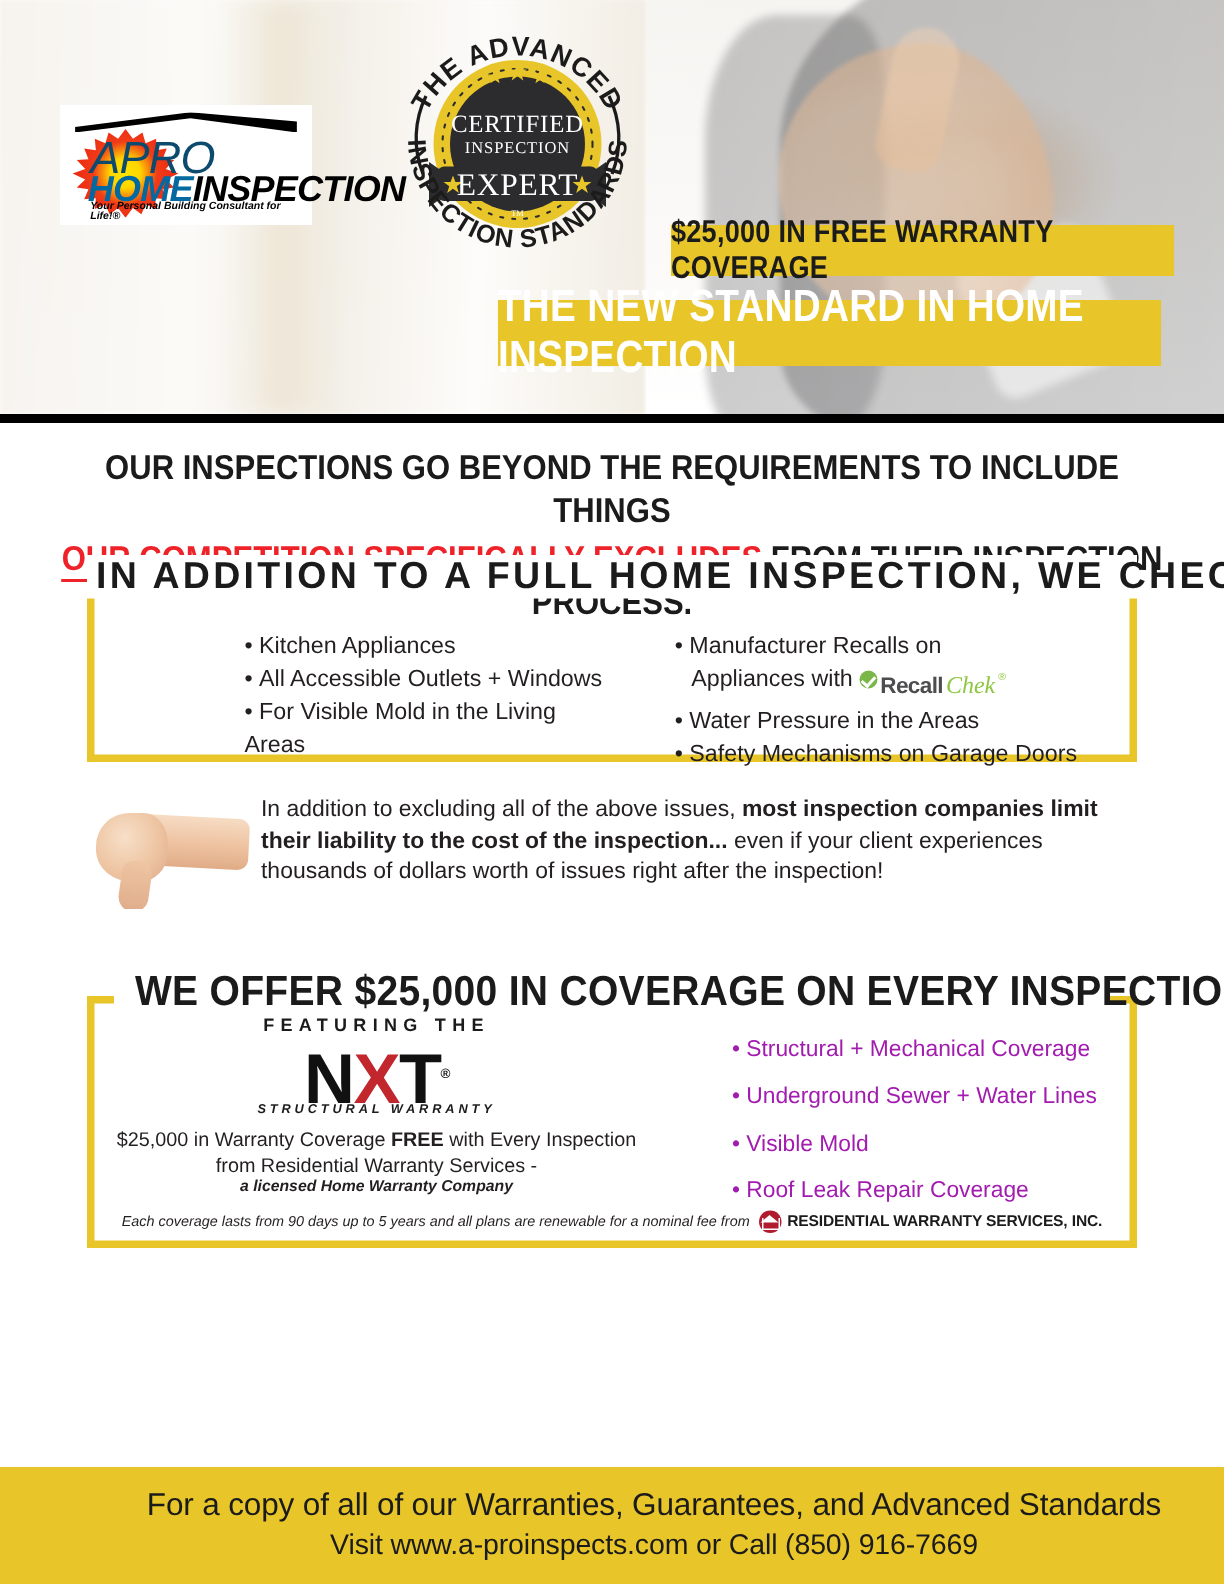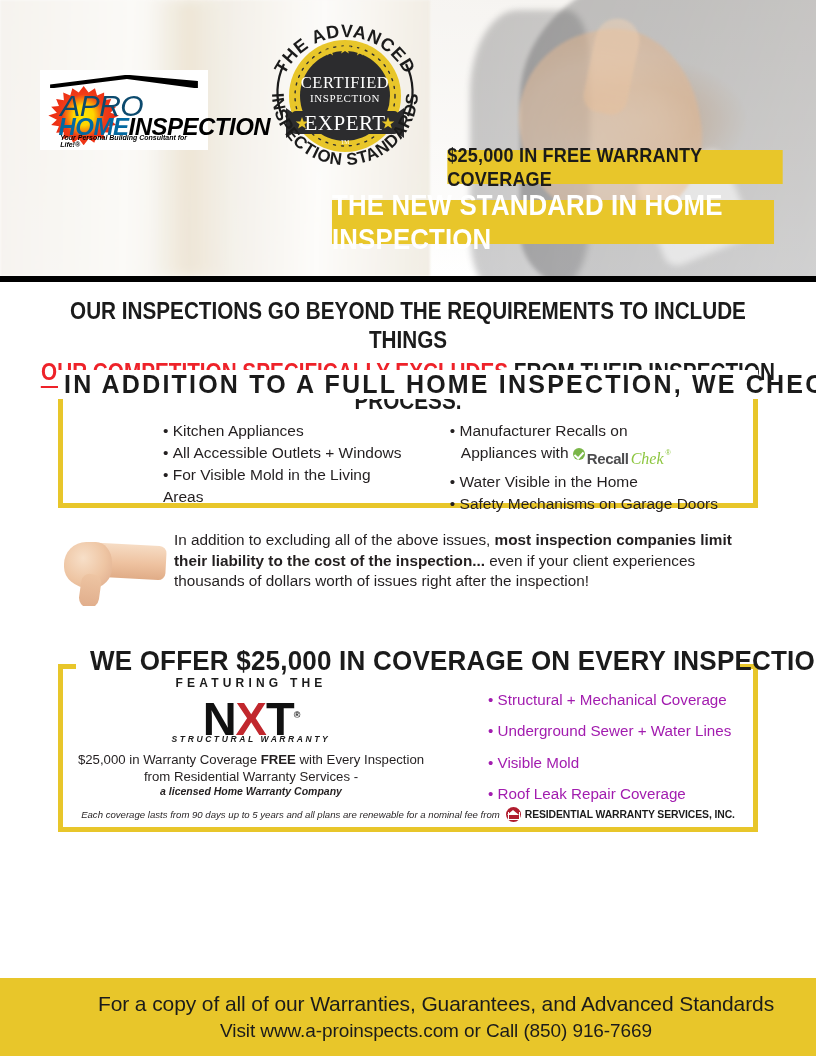--- a/index.html
+++ b/index.html
@@ -348,21 +348,21 @@
           <li><span>Manufacturer Recalls on</span><br>
             <span style="padding-left:11px"><span>Appliances with</span>
               <span class="rc">
                   <span class="rc-check"></span>
                   <span class="rc-recall">Recall</span>
                   <span class="rc-chek">Chek</span>
                   <span class="rc-tm">®</span>
                 </span>
             </span>
           </li>
-          <li>Water Visible in the Home</li>
+          <li>Water Pressure in the Areas</li>
           <li>Safety Mechanisms on Garage Doors</li>
         </ul>
       </div>
     </div>
   </div>
 
   <div class="tdblock">
     <div class="td-img">
       <div class="td-hand"></div>
       <div class="td-fist"></div>

